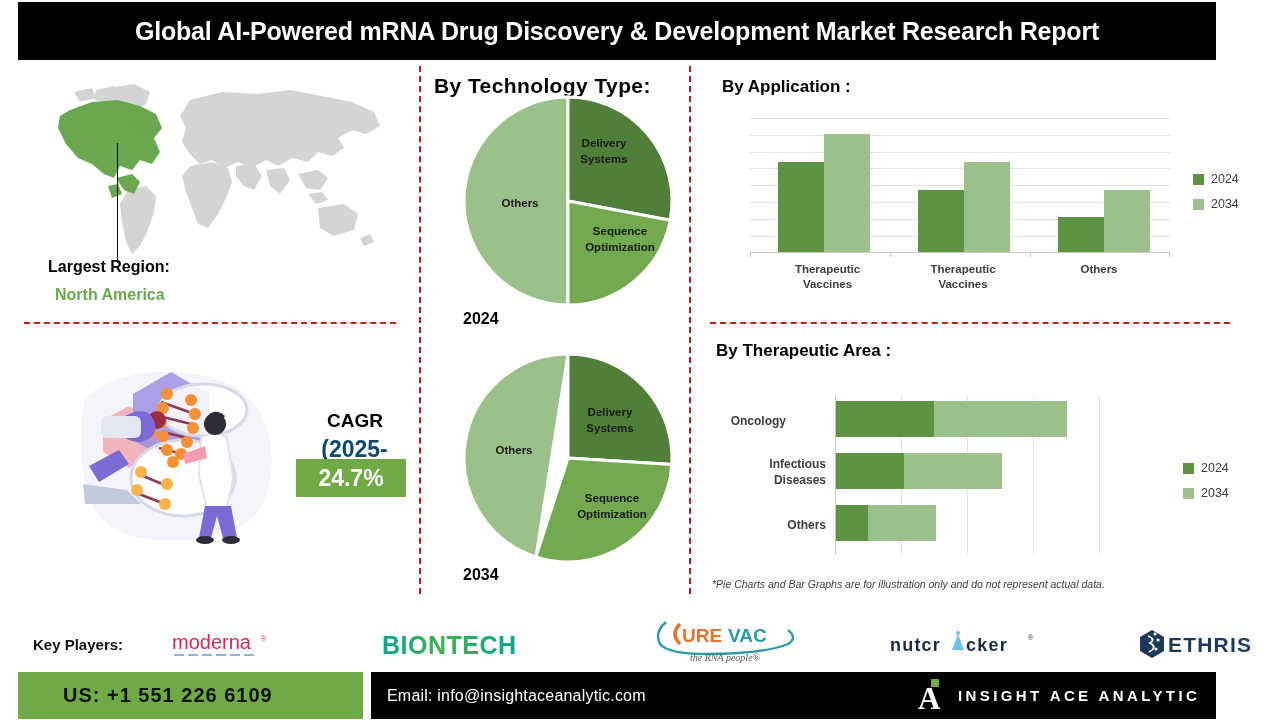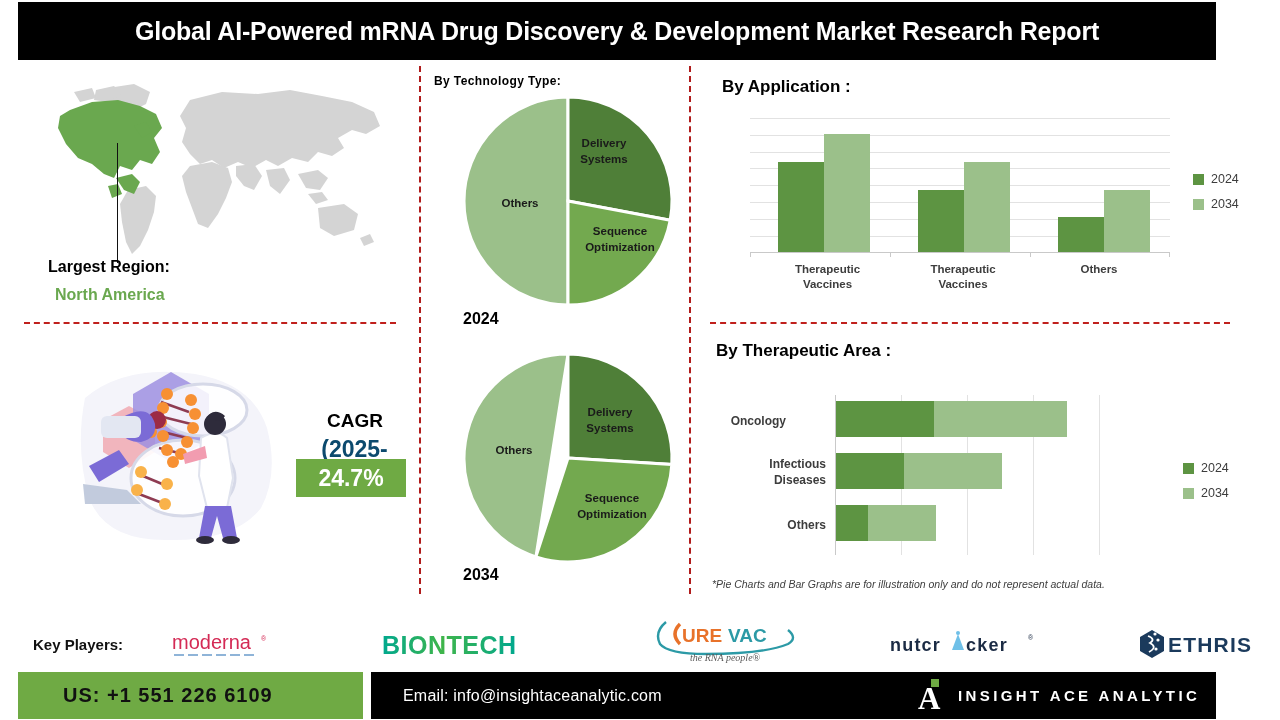--- a/index.html
+++ b/index.html
@@ -36,21 +36,21 @@
 
   .cagr-label{position:absolute;left:315px;top:410px;width:80px;text-align:center;font-size:19px;font-weight:bold;color:#000;}
   .cagr-years{position:absolute;left:292px;top:436px;width:125px;text-align:center;font-size:23px;font-weight:bold;color:#0c4a6e;}
   .cagr-box{
     position:absolute;left:296px;top:459px;width:110px;height:38px;background:#6FAA44;
     display:flex;align-items:center;justify-content:center;
   }
   .cagr-value{color:#fff;font-size:23px;font-weight:bold;}
 
   
-  .pie-heading{position:absolute;left:434px;top:74px;font-size:12px;font-weight:bold;color:#000;letter-spacing:.4px;}
+  .pie-heading{position:absolute;left:434px;top:74px;font-size:21px;font-weight:bold;color:#000;letter-spacing:.4px;}
   .pie-2024{position:absolute;left:452px;top:95px;width:232px;height:212px;}
   .pie-2034{position:absolute;left:452px;top:352px;width:232px;height:212px;}
   .pie-2024 svg,.pie-2034 svg{width:100%;height:100%;display:block;}
   .pie-year{position:absolute;font-size:16px;font-weight:bold;color:#000;}
   .pie-label{font-size:11.5px;font-weight:bold;fill:#1a1a1a;font-family:"Liberation Sans", sans-serif;}
 
   
   .sec-heading{position:absolute;font-size:17px;font-weight:bold;color:#000;}
 
   .appchart{position:absolute;left:750px;top:118px;width:420px;height:135px;}
@@ -81,21 +81,21 @@
   
   .phone-bar{
     position:absolute;left:18px;top:672px;width:345px;height:47px;background:#6FAA44;
     display:flex;align-items:center;
   }
   .phone-text{color:#111;font-size:20px;font-weight:bold;letter-spacing:1px;padding-left:45px;}
   .email-bar{
     position:absolute;left:371px;top:672px;width:845px;height:47px;background:#000;
     display:flex;align-items:center;
   }
-  .email-text{color:#fff;font-size:16px;padding-left:32px;letter-spacing:.2px;}
+  .email-text{color:#fff;font-size:16px;padding-left:16px;letter-spacing:.2px;}
   .brand{position:absolute;left:918px;top:679px;display:flex;align-items:center;}
   .brand-mark{position:relative;width:26px;height:33px;margin-right:14px;}
   .brand-name{color:#fff;font-size:15px;font-weight:bold;letter-spacing:3.4px;}
 </style>
 </head>
 <body>
 
 <div id="page">
 
   <div class="header-bar">

